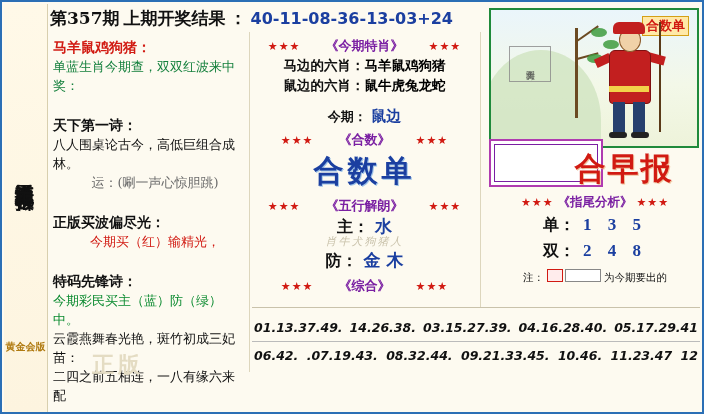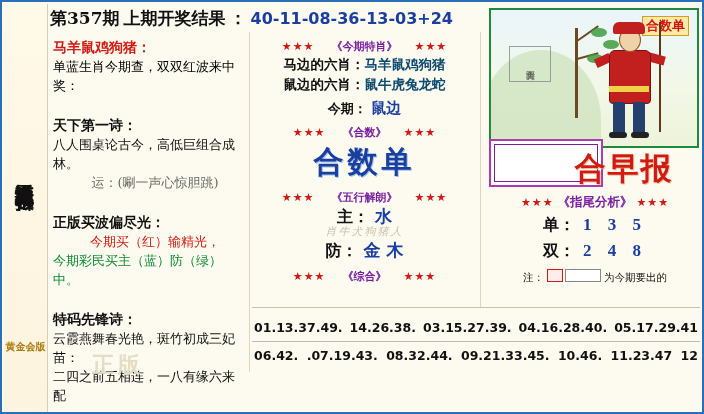--- a/index.html
+++ b/index.html
@@ -61,48 +61,48 @@
   
   .poems{
     position:absolute;left:48px;top:30px;width:200px;height:330px;
     padding:2px 3px;box-sizing:border-box;
     font-family:"DejaVu Serif", serif;
     color:#111;
   }
   .poems .line{font-size:13px;line-height:19px;margin:0;}
   .poems .hd{font-weight:bold;font-size:14px;color:#d11a12;margin-top:4px;}
   .poems .hd2{font-weight:bold;font-size:14px;color:#111;margin-top:21px;}
-  .poems .blue{color:#000000;}
+  .poems .blue{color:#15803d;}
   .poems .red{color:#d11a12;}
   .poems .green{color:#0a8a2f;}
   .poems .faint{color:#6b6b6b;}
   .poems .ind{padding-left:10px;text-align:center;}
   .ghost{
     position:absolute;left:90px;top:348px;
     font-family:"DejaVu Serif", serif;
     font-size:22px;font-weight:bold;color:#e4dcc3;
     letter-spacing:4px;
   }
   
   .mid{
     position:absolute;left:255px;top:30px;width:215px;height:295px;
     text-align:center;color:#111;
     font-family:"DejaVu Serif", serif;
   }
   .stars{color:#d11a12;font-size:11px;letter-spacing:1px;}
   .sect-title{
-    font-weight:bold;font-size:11px;color:#7a1fa2;
-    display:inline-block;margin:0 12px;
+    font-weight:bold;font-size:13px;color:#7a1fa2;
+    display:inline-block;margin:0 20px;
   }
   .mid .row{margin-top:3px;}
   .mid .zodiac{
     font-size:13.5px;font-weight:bold;line-height:20px;color:#111;
   }
-  .mid .kw{color:#0c4a6e;}
-  .mid .cur-label{font-size:13px;font-weight:bold;margin-top:5px;}
+  .mid .kw{color:#000000;}
+  .mid .cur-label{font-size:13px;font-weight:bold;margin-top:12px;}
   .mid .cur-val{font-size:15px;font-weight:bold;color:#1b3fa0;}
   .hesu{
     margin-top:2px;
     font-family:"DejaVu Serif", serif;
     font-weight:bold;
     font-size:30px;
     color:#1b3fa0;
     letter-spacing:4px;
     text-shadow:1px 1px 0 #9fc4e8;
   }
@@ -201,20 +201,21 @@
     background:#ffecec;vertical-align:-1px;
   }
   .analysis .note .blank{
     display:inline-block;width:34px;height:11px;border:1px solid #888;
     background:#fff;vertical-align:-1px;
   }
   
   .numrows{
     position:absolute;left:250px;top:312px;width:448px;height:60px;
     font-family:"DejaVu Sans", sans-serif;
+    font-style:italic;
   }
   .numrows .nr{
     display:flex;justify-content:space-between;
     font-size:12.5px;color:#111;font-weight:bold;
     padding:6px 2px 0 2px;
   }
   .numrows .nr.sep{border-top:1px solid #bbb;margin-top:6px;}
   .numrows .nr span{letter-spacing:0px;}
   .sep-line{
     position:absolute;left:250px;top:305px;width:448px;height:0;
@@ -250,22 +251,22 @@
   <div class="vert-divider2"></div>
 
   <div class="poems">
     <p class="line hd">马羊鼠鸡狗猪：</p>
     <p class="line blue">单蓝生肖今期查，双双红波来中奖：</p>
     <p class="line hd2">天下第一诗：</p>
     <p class="line">八人围桌论古今，高低巨组合成林。</p>
     <p class="line ind faint">运：(唰一声心惊胆跳)</p>
     <p class="line hd2">正版买波偏尽光：</p>
     <p class="line ind red">今期买（红）输精光，</p>
+    <p class="line hd2">特码先锋诗：</p>
     <p class="line green">今期彩民买主（蓝）防（绿）中。</p>
-    <p class="line hd2">特码先锋诗：</p>
     <p class="line">云霞燕舞春光艳，斑竹初成三妃苗：</p>
     <p class="line">二四之前五相连，一八有缘六来配</p>
   </div>
   <div class="ghost">正版</div>
 
   <div class="mid">
     <div class="row">
       <span class="stars">★★★</span>
       <span class="sect-title">《今期特肖》</span>
       <span class="stars">★★★</span>

